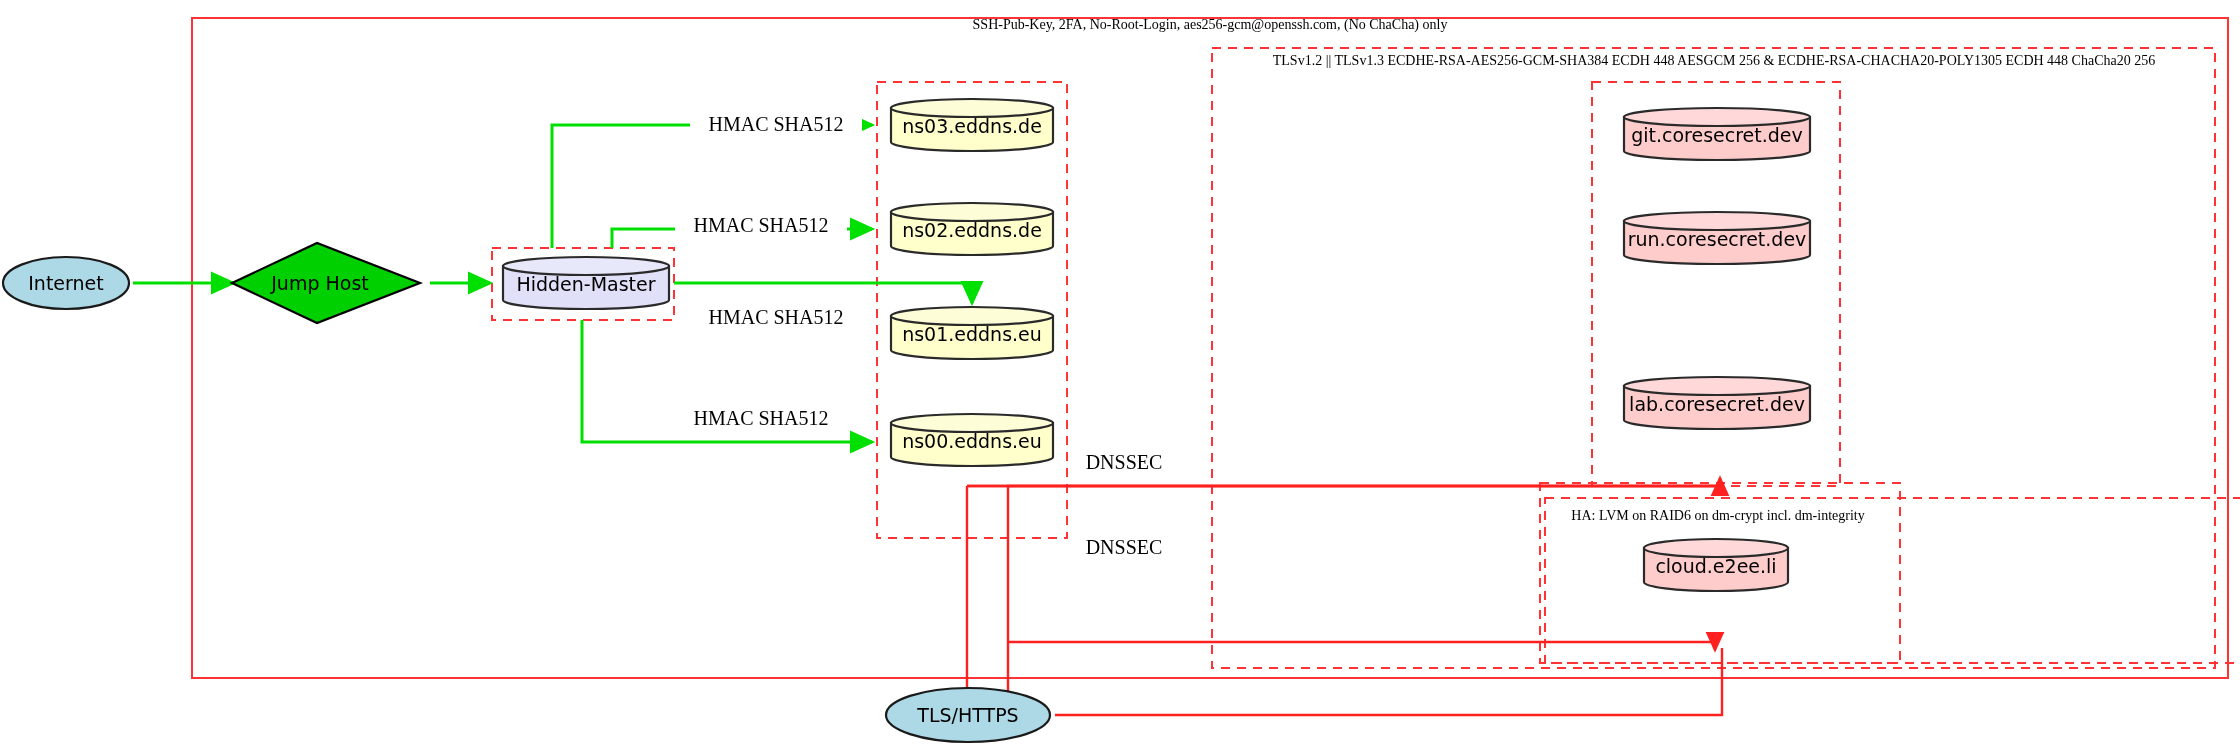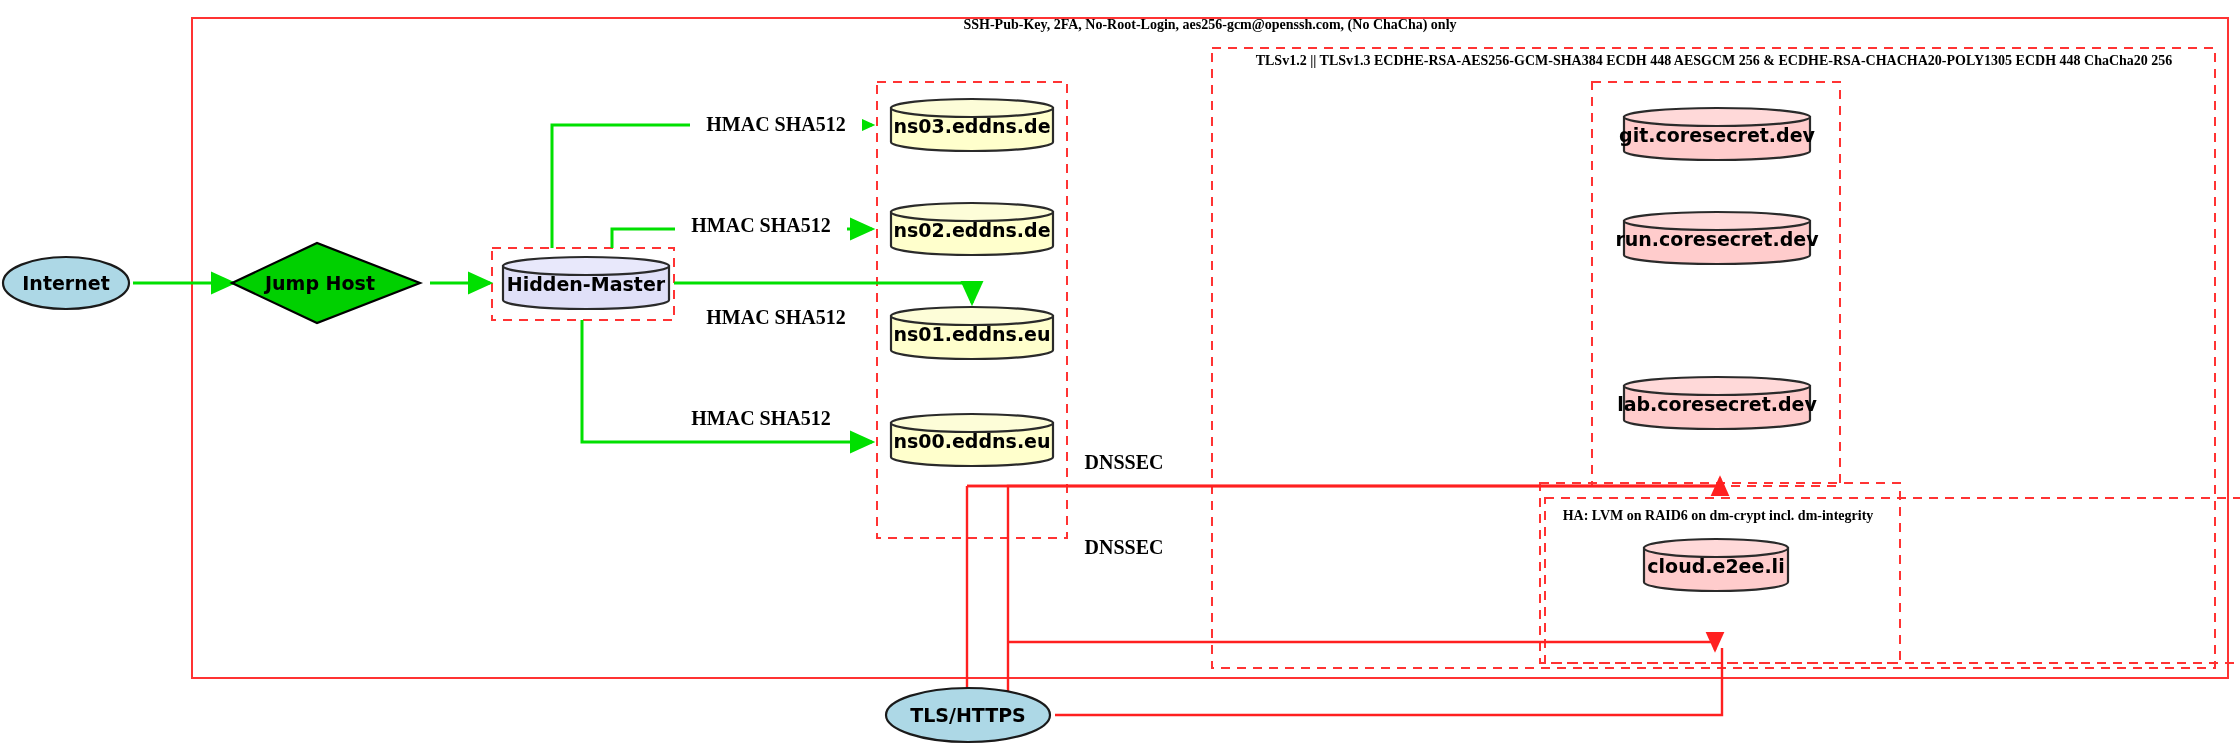--- a/index.html
+++ b/index.html
@@ -7,21 +7,20 @@
     padding: 0;
     background: #ffffff;
   }
   #canvas {
     position: relative;
     width: 2240px;
     height: 744px;
     background: #ffffff;
     font-family: "Liberation Sans", sans-serif;
     overflow: hidden;
-    font-weight: bold;
   }
   svg#diagram {
     position: absolute;
     left: 0;
     top: 0;
     width: 2240px;
     height: 744px;
   }
   .node-label {
     font-family: "DejaVu Sans", sans-serif;

